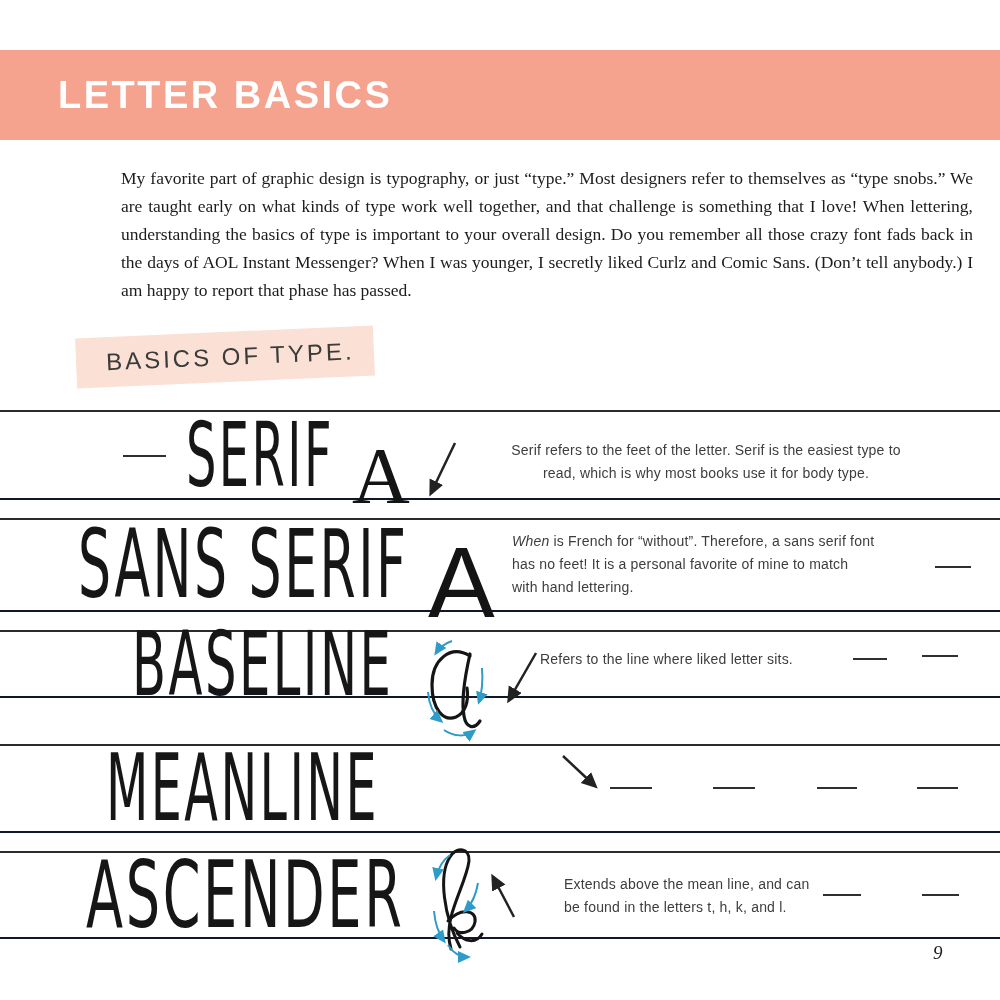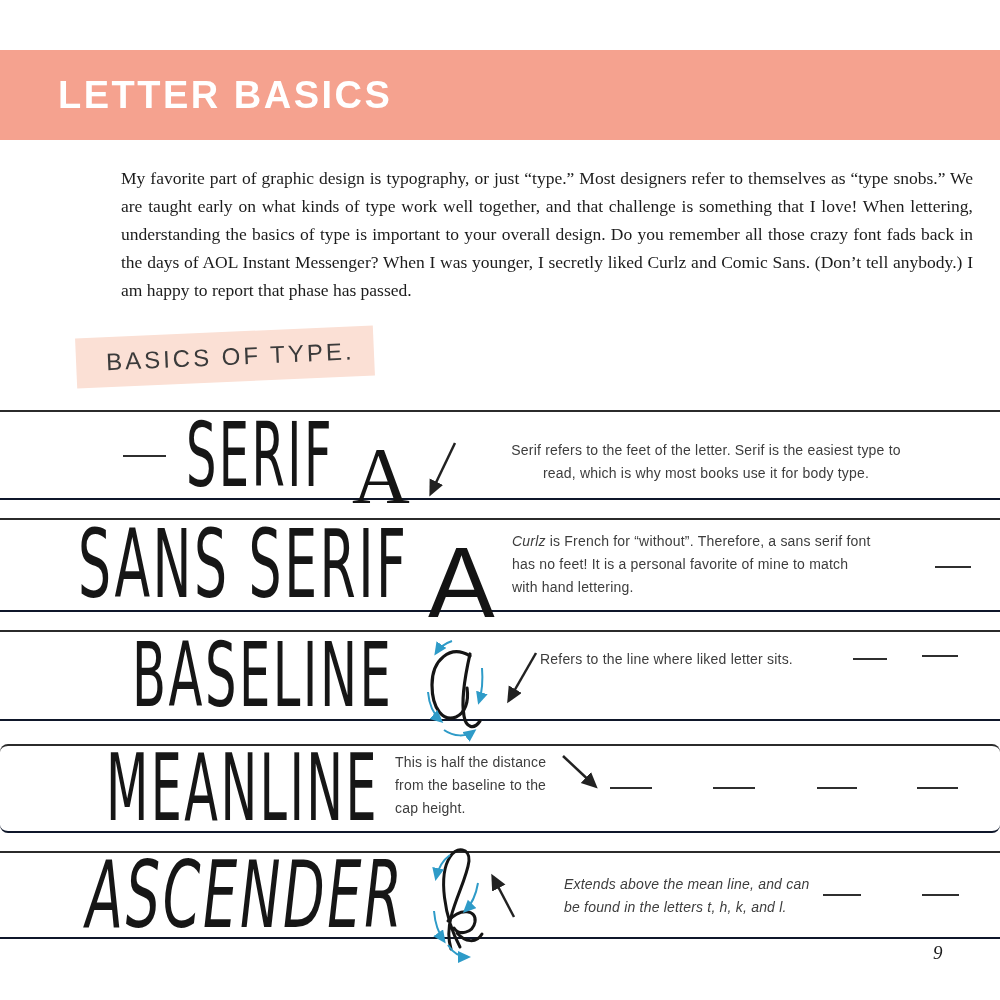--- a/index.html
+++ b/index.html
@@ -17,23 +17,23 @@
   
   .highlight{position:absolute;left:76px;top:332px;width:298px;height:50px;
         background:#FBE0D5;transform:rotate(-2.5deg);}
   .highlight h2{margin:0;padding-left:30px;line-height:50px;font-size:24px;font-weight:400;
         letter-spacing:3px;color:#3b3b3b;white-space:nowrap;}
   
   .row{position:absolute;left:0;width:1000px;background:#fff;box-sizing:border-box;
         border-top:2px solid #2B2B2B;border-bottom:2px solid #0f172a;}
   .r1{top:410px;height:90px;}
   .r2{top:518px;height:94px;}
-  .r3{top:630px;height:91px;padding-left:48px;}
-  .r4{top:744px;height:89px;border-radius:8px;}
-  .r5{top:851px;height:88px;font-style:italic;}
+  .r3{top:630px;height:68px;padding-left:48px;}
+  .r4{top:744px;height:89px;}
+  .r5{top:851px;height:88px;}
   .term{position:absolute;top:0;bottom:0;display:flex;align-items:center;white-space:nowrap;
         font-family:"DejaVu Sans",sans-serif;color:#161616;letter-spacing:4px;
         transform-origin:left center;}
   .t1{left:186px;font-size:80px;transform:scale(0.60,1.12);}
   .t2{left:78px; font-size:84px;transform:scale(0.62,1.12);}
   .t3{left:132px;font-size:80px;transform:scale(0.62,1.12);}
   .t4{left:106px;font-size:82px;transform:scale(0.60,1.12);}
   .t5{left:86px; font-size:82px;transform:scale(0.66,1.12);}
   .glyph-serif{position:absolute;left:352px;top:24px;font-family:"Liberation Serif",serif;
         font-size:80px;line-height:80px;color:#141414;}
@@ -88,21 +88,21 @@
       <line x1="32" y1="6" x2="8" y2="56" stroke="#222" stroke-width="2.5" marker-end="url(#mk-black)"></line>
     </svg>
     <div class="note n1">Serif refers to the feet of the letter. Serif is the easiest type to
 read, which is why most books use it for body type.</div>
   </section>
 
   
   <section class="row r2">
     <div class="term t2">SANS SERIF</div>
     <div class="glyph-sans">A</div>
-    <div class="note n2"><span class="it">Curlz</span><span> is French for “without”. Therefore, a sans serif font
+    <div class="note n2"><span class="it">When</span><span> is French for “without”. Therefore, a sans serif font
 has no feet! It is a personal favorite of mine to match
 with hand lettering.</span></div>
     <div class="dash" style="left:935px;top:46px;width:36px;"></div>
   </section>
 
   
   <section class="row r3">
     <div class="term t3">BASELINE</div>
     <svg class="script-svg" style="left:424px;top:8px;" width="66" height="100" viewBox="0 0 66 100">
       <path d="M46 16 C26 4 8 20 8 45 C8 70 20 82 32 77 C41 73 45 62 43 48" fill="none" stroke="#151515" stroke-width="3.2" stroke-linecap="round"></path>
@@ -116,23 +116,20 @@
       <line x1="36" y1="5" x2="9" y2="52" stroke="#222" stroke-width="2.5" marker-end="url(#mk-black)"></line>
     </svg>
     <div class="note n3">Refers to the line where liked letter sits.</div>
     <div class="dash" style="left:853px;top:26px;width:34px;"></div>
     <div class="dash" style="left:922px;top:23px;width:36px;"></div>
   </section>
 
   
   <section class="row r4">
     <div class="term t4">MEANLINE</div>
-    <div class="note n4">This is half the distance
-from the baseline to the
-cap height.</div>
     <svg class="arrow-svg" style="left:556px;top:6px;" width="48" height="40">
       <line x1="7" y1="4" x2="39" y2="34" stroke="#222" stroke-width="2.5" marker-end="url(#mk-black)"></line>
     </svg>
     <div class="dash" style="left:610px;top:41px;width:42px;"></div>
     <div class="dash" style="left:713px;top:41px;width:42px;"></div>
     <div class="dash" style="left:817px;top:41px;width:40px;"></div>
     <div class="dash" style="left:917px;top:41px;width:41px;"></div>
   </section>
 
   

